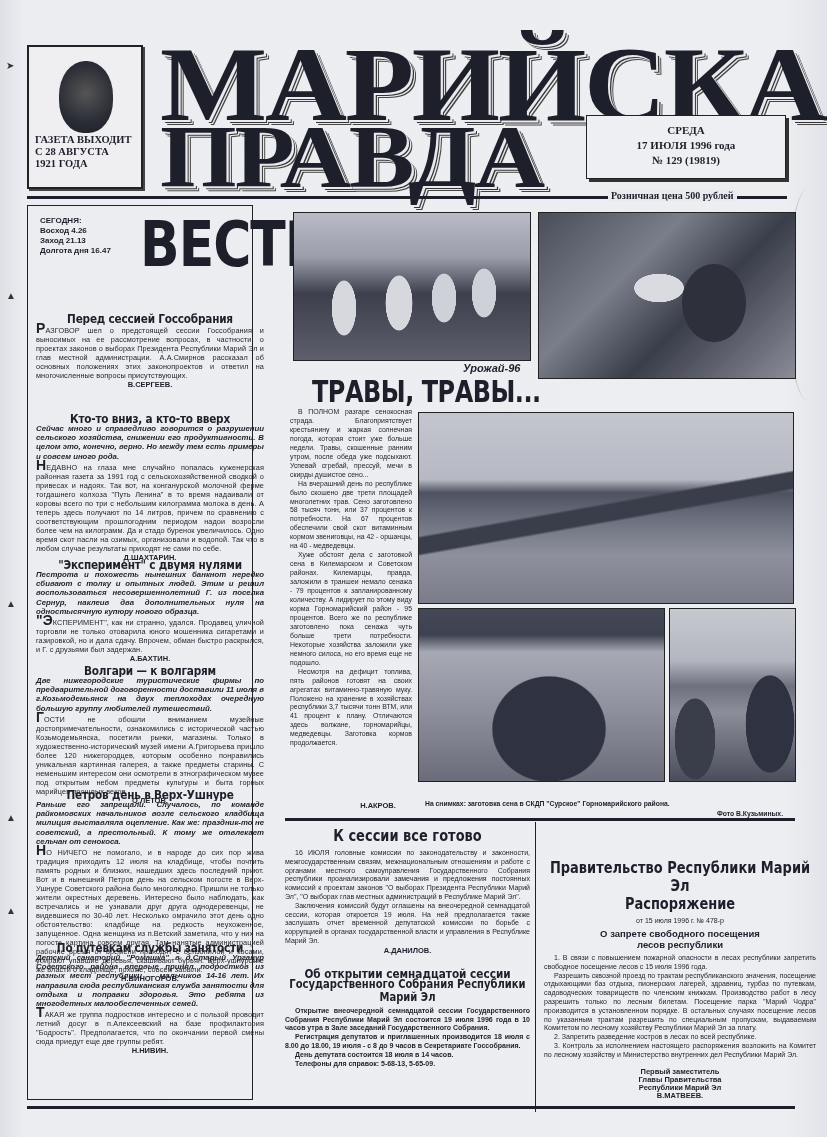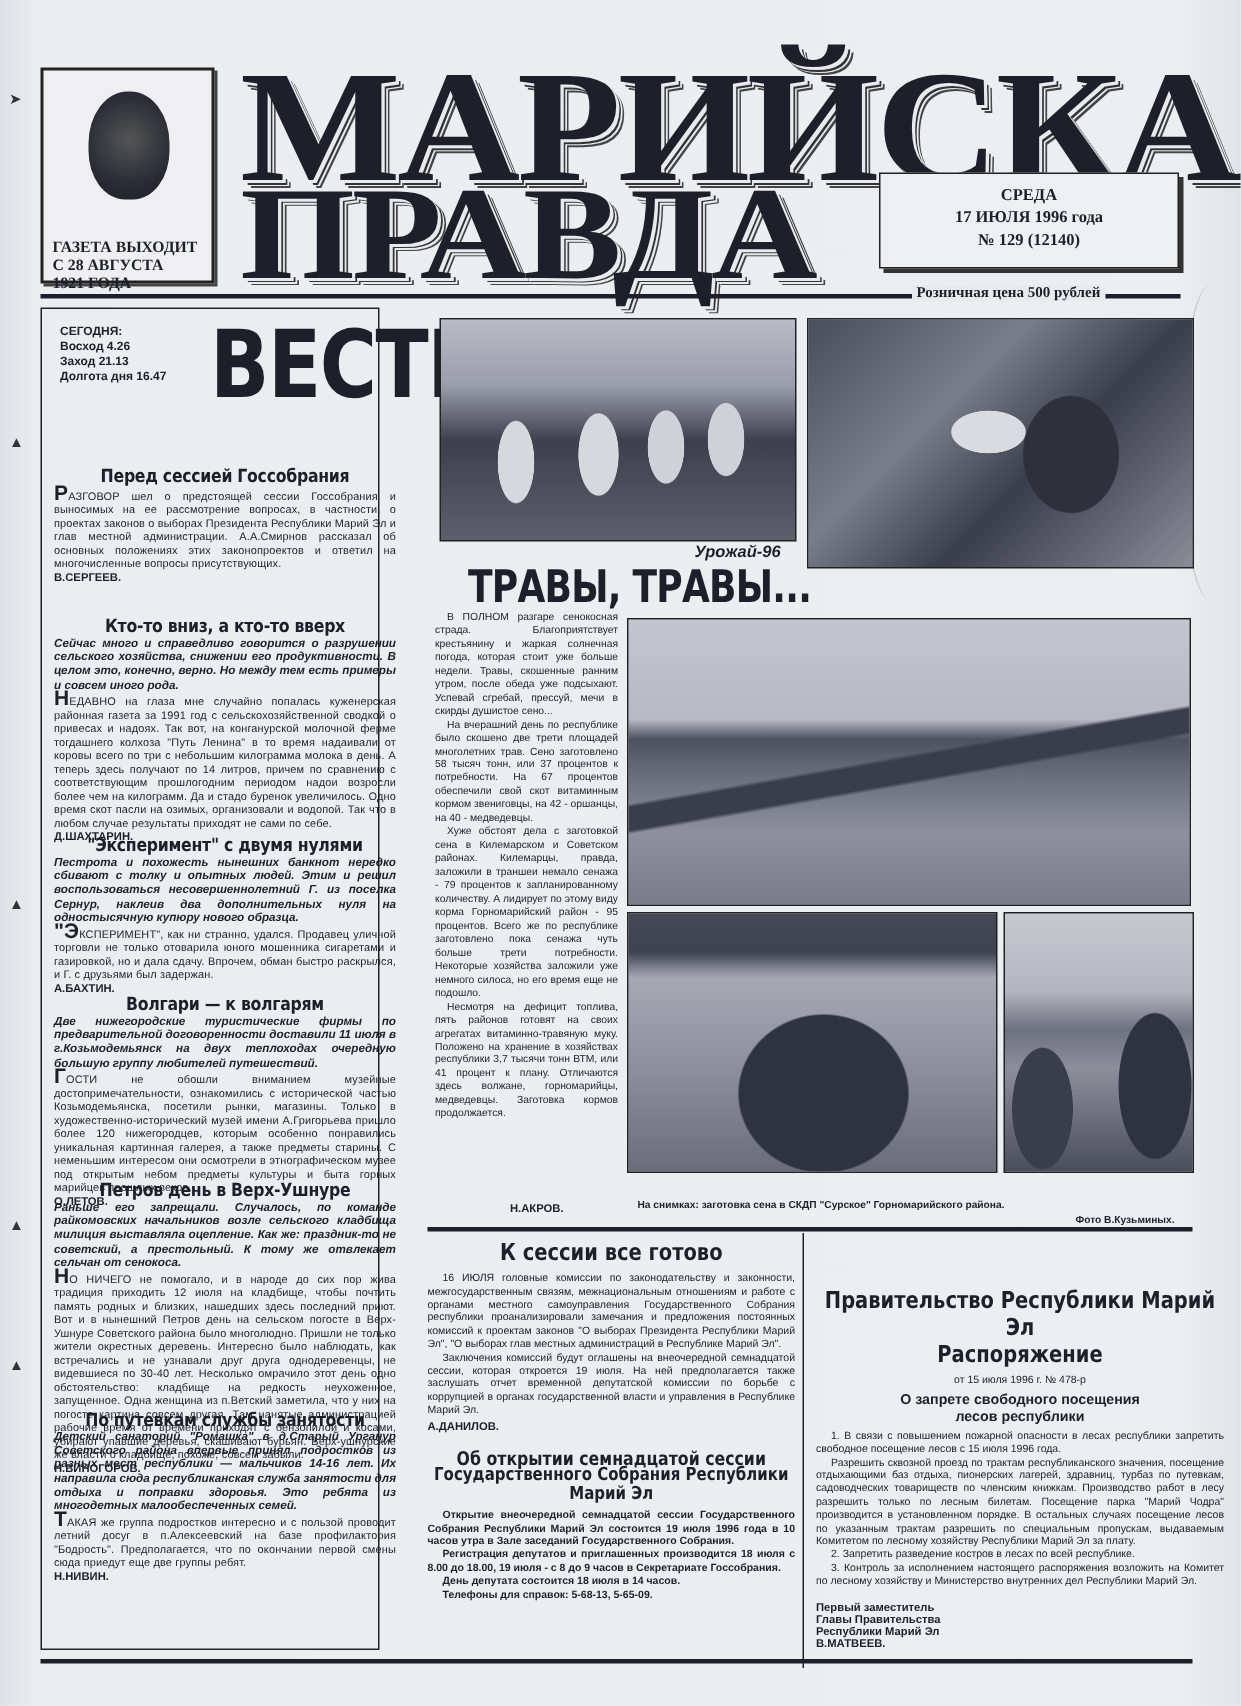--- a/index.html
+++ b/index.html
@@ -2,38 +2,38 @@
 <html><head>
 <meta charset="utf-8">
 <style>
   html,body{margin:0;padding:0;}
   body{width:827px;height:1137px;background:#e9eaee;position:relative;overflow:hidden;font-family:"Liberation Sans",sans-serif;color:#1d1f2a;}
   .abs{position:absolute;}
   .page-edge{left:0;top:0;width:827px;height:1137px;background:linear-gradient(90deg,#dfe0e5 0,#ecedf1 3%,#eceef1 95%,#e2e3e8 100%);}
   
   .emblem-box{left:27px;top:45px;width:112px;height:140px;border:2px solid #222;background:#efeff2;box-shadow:2px 2px 0 #444;}
   .emblem{position:absolute;left:30px;top:14px;width:54px;height:72px;border-radius:48% 48% 45% 45%;background:radial-gradient(circle at 50% 45%,#555 0,#2b2d36 60%,#1d1f28 100%);}
-  .emblem-text{position:absolute;left:6px;top:113px;font-family:"Liberation Serif",serif;font-weight:bold;font-size:10.5px;line-height:12px;}
+  .emblem-text{position:absolute;left:6px;top:87px;font-family:"Liberation Serif",serif;font-weight:bold;font-size:10.5px;line-height:12px;}
   .title{font-family:"Liberation Serif",serif;font-weight:900;color:#1d1f2a;letter-spacing:-2px;line-height:1;
          text-shadow:2px 2px 0 #e9eaee,3px 3px 0 #333,4px 4px 0 #e9eaee,5px 5px 0 #444;}
   .title-1{left:160px;top:32px;font-size:106px;transform:scaleX(1.07);transform-origin:left;}
   .title-2{left:160px;top:113px;font-size:88px;transform:scaleX(1.12);transform-origin:left;}
   .date-box{left:586px;top:115px;width:200px;height:64px;border:1.5px solid #222;box-shadow:3px 3px 0 #333;background:#eeeff2;text-align:center;font-family:"Liberation Serif",serif;font-weight:bold;font-size:11px;line-height:15px;padding-top:7px;box-sizing:border-box;}
   .rule{background:#1d1f2a;}
   .price{left:608px;top:190px;font-family:"Liberation Serif",serif;font-weight:bold;font-size:10px;background:#e9eaee;padding:0 3px;}
   
   .left-col{left:27px;top:205px;width:226px;height:895px;border:1.5px solid #222;box-sizing:border-box;}
   .today{position:absolute;left:12px;top:10px;font-size:8px;font-weight:bold;line-height:10px;}
   .vesti{position:absolute;left:112px;top:2px;font-family:"DejaVu Sans",sans-serif;font-weight:900;font-size:52px;letter-spacing:-1px;transform:scaleY(1.2);transform-origin:top;}
   .navse{position:absolute;left:8px;top:60px;font-family:"DejaVu Sans Mono",monospace;font-weight:bold;font-size:38px;letter-spacing:-1px;}
   .hd{font-family:"DejaVu Sans",sans-serif;font-weight:bold;text-align:center;font-size:10.5px;letter-spacing:-0.2px;transform:scaleY(1.15);}
   .lead{font-style:italic;font-weight:bold;font-size:7.8px;line-height:9.2px;text-align:justify;}
   .body{font-size:7.3px;line-height:9px;text-align:justify;letter-spacing:0.1px;}
   .body::first-letter{font-size:14px;font-weight:bold;}
-  .sig{text-align:left;font-weight:bold;font-size:7.5px;}
+  .sig{text-align:center;font-weight:bold;font-size:7.5px;}
   .article{position:absolute;left:8px;width:228px;}
   
   .photo{background:#6d7080;border:1px solid #222;overflow:hidden;}
   .photo .layer{position:absolute;inset:0;}
   .caption-tag{font-style:italic;font-weight:bold;font-size:11px;}
   .travy{font-family:"DejaVu Sans",sans-serif;font-weight:900;font-size:24px;letter-spacing:-0.5px;transform:scaleY(1.25);transform-origin:top;}
   .mid-text{left:290px;top:408px;width:122px;font-size:6.9px;line-height:8.95px;text-align:justify;}
   .mid-text p{margin:0;text-indent:8px;}
   .photo-caption{font-size:6.8px;font-weight:bold;}
   
@@ -64,21 +64,21 @@
     <div>С 28 АВГУСТА</div>
     <div>1921 ГОДА</div>
   </div>
 </div>
 <div class="abs title title-1">МАРИЙСКАЯ</div>
 <div class="abs title title-2">ПРАВДА</div>
 
 <div class="abs date-box">
   <div>СРЕДА</div>
   <div>17 ИЮЛЯ 1996 года</div>
-  <div>№ 129 (12140)</div>
+  <div>№ 129 (19819)</div>
 </div>
 
 <div class="abs rule" style="left:27px;top:196px;width:760px;height:3px"></div>
 <div class="abs price">Розничная цена 500 рублей</div>
 
 <div class="abs left-col">
   <div class="today">
     <div>СЕГОДНЯ:</div>
     <div>Восход 4.26</div>
     <div>Заход 21.13</div>

